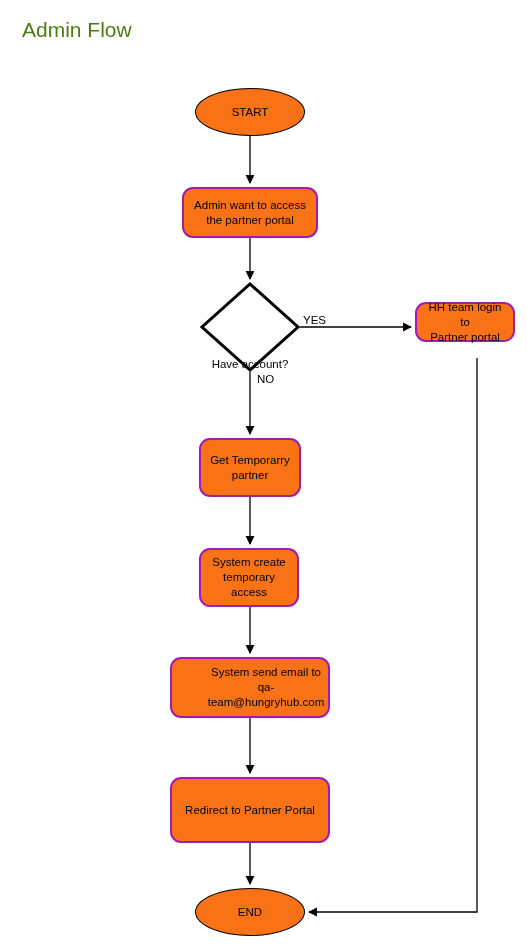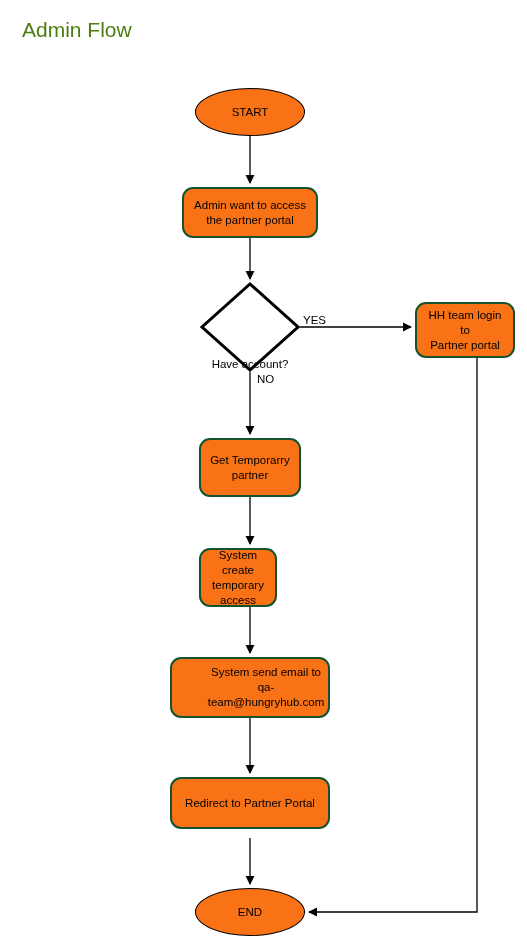--- a/index.html
+++ b/index.html
@@ -41,21 +41,21 @@
     font-size: 11.5px;
     line-height: 15px;
     color: #000000;
     background: #f97316;
   }
   .node.terminator {
     border: 1px solid #000000;
     border-radius: 50%;
   }
   .node.process {
-    border: 2px solid #14532d;
+    border: 2px solid #a21caf;
     border-radius: 11px;
   }
   .node.decision {
     border: none;
     background: transparent;
   }
   .diamond-shape {
     position: absolute;
     left: 0;
     top: 0;
@@ -120,41 +120,41 @@
 the partner portal</span>
 </div>
 
 <div class="node decision" style="left:200px; top:282px; width:100px; height:90px;align-items:flex-end;">
   <svg class="diamond-shape" viewBox="0 0 100 90" preserveAspectRatio="none" xmlns="http://www.w3.org/2000/svg">
     <polygon points="50,2 98,45 50,88 2,45" fill="#ffffff" stroke="#000000" stroke-width="3"></polygon>
   </svg>
   <span class="label">Have account?</span>
 </div>
 
-<div class="node process" style="left:415px; top:302px; width:100px; height:56px;">
+<div class="node process" style="left:415px; top:302px; width:100px; height:40px;">
   <span class="label">HH team login to
 Partner portal</span>
 </div>
 
 <div class="node process" style="left:199px; top:438px; width:102px; height:59px;">
   <span class="label">Get Temporarry
 partner</span>
 </div>
 
-<div class="node process" style="left:199px; top:548px; width:78px; height:59px;">
+<div class="node process" style="left:199px; top:548px; width:100px; height:59px;">
   <span class="label">System create
 temporary access</span>
 </div>
 
 <div class="node process" style="left:170px; top:657px; width:160px; height:61px;padding-left:32px;">
   <span class="label">System send email to
 qa-team@hungryhub.com</span>
 </div>
 
-<div class="node process" style="left:170px; top:777px; width:160px; height:52px;">
+<div class="node process" style="left:170px; top:777px; width:160px; height:66px;">
   <span class="label">Redirect to Partner Portal</span>
 </div>
 
 <div class="node terminator" style="left:195px; top:888px; width:110px; height:48px;text-align:right;">
   <span class="label">END</span>
 </div>
 
 <div class="edge-label" style="left:303px; top:313px;">YES</div>
 
 <div class="edge-label" style="left:257px; top:372px;">NO</div>

